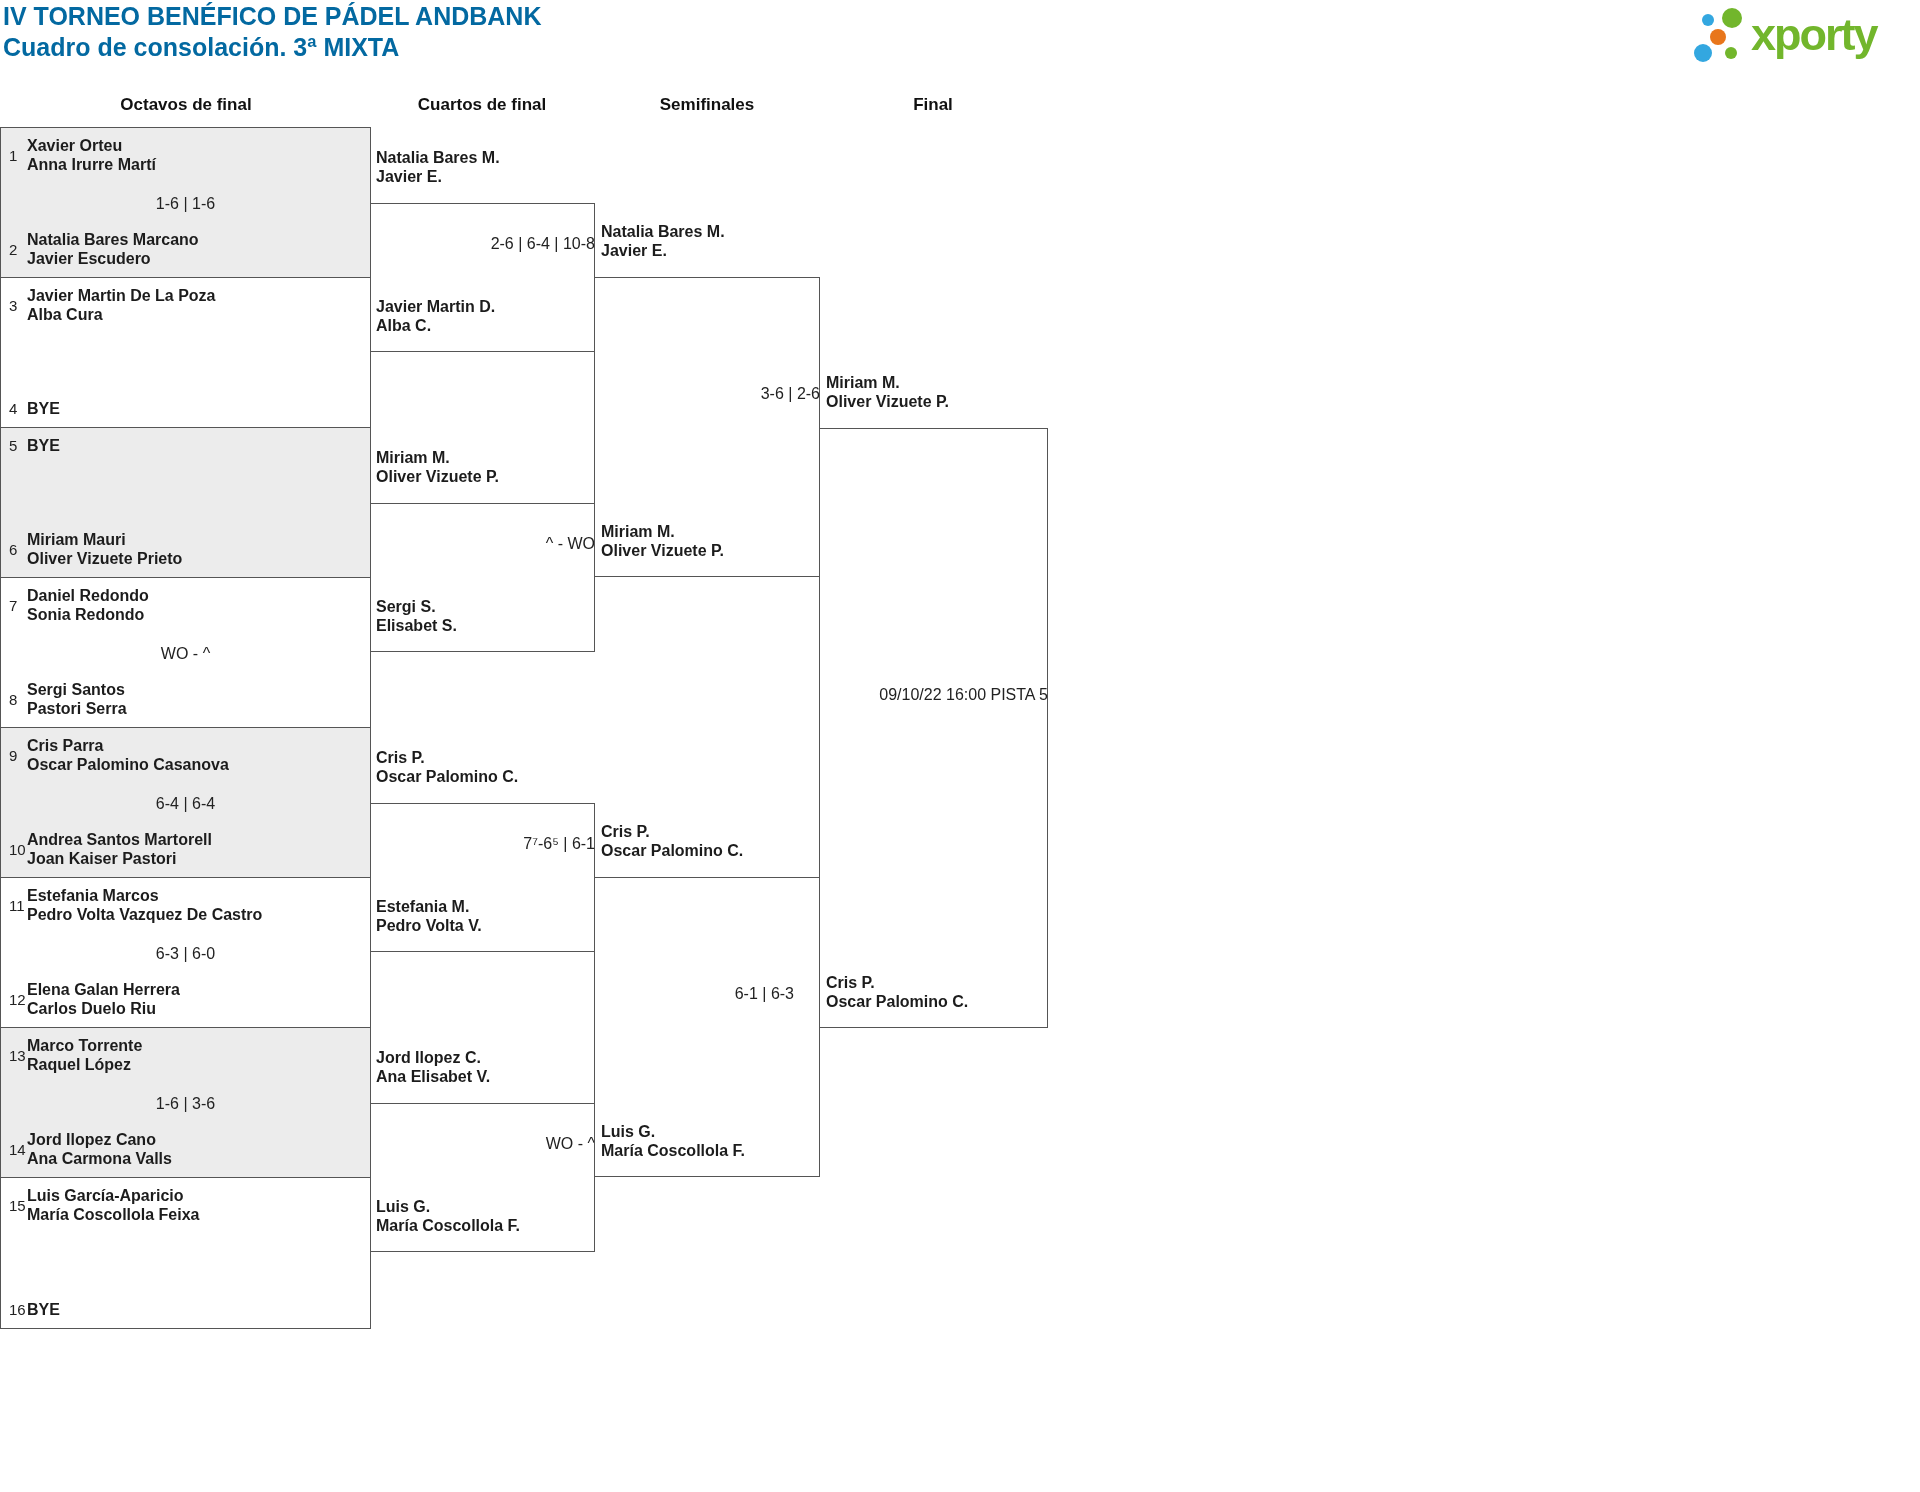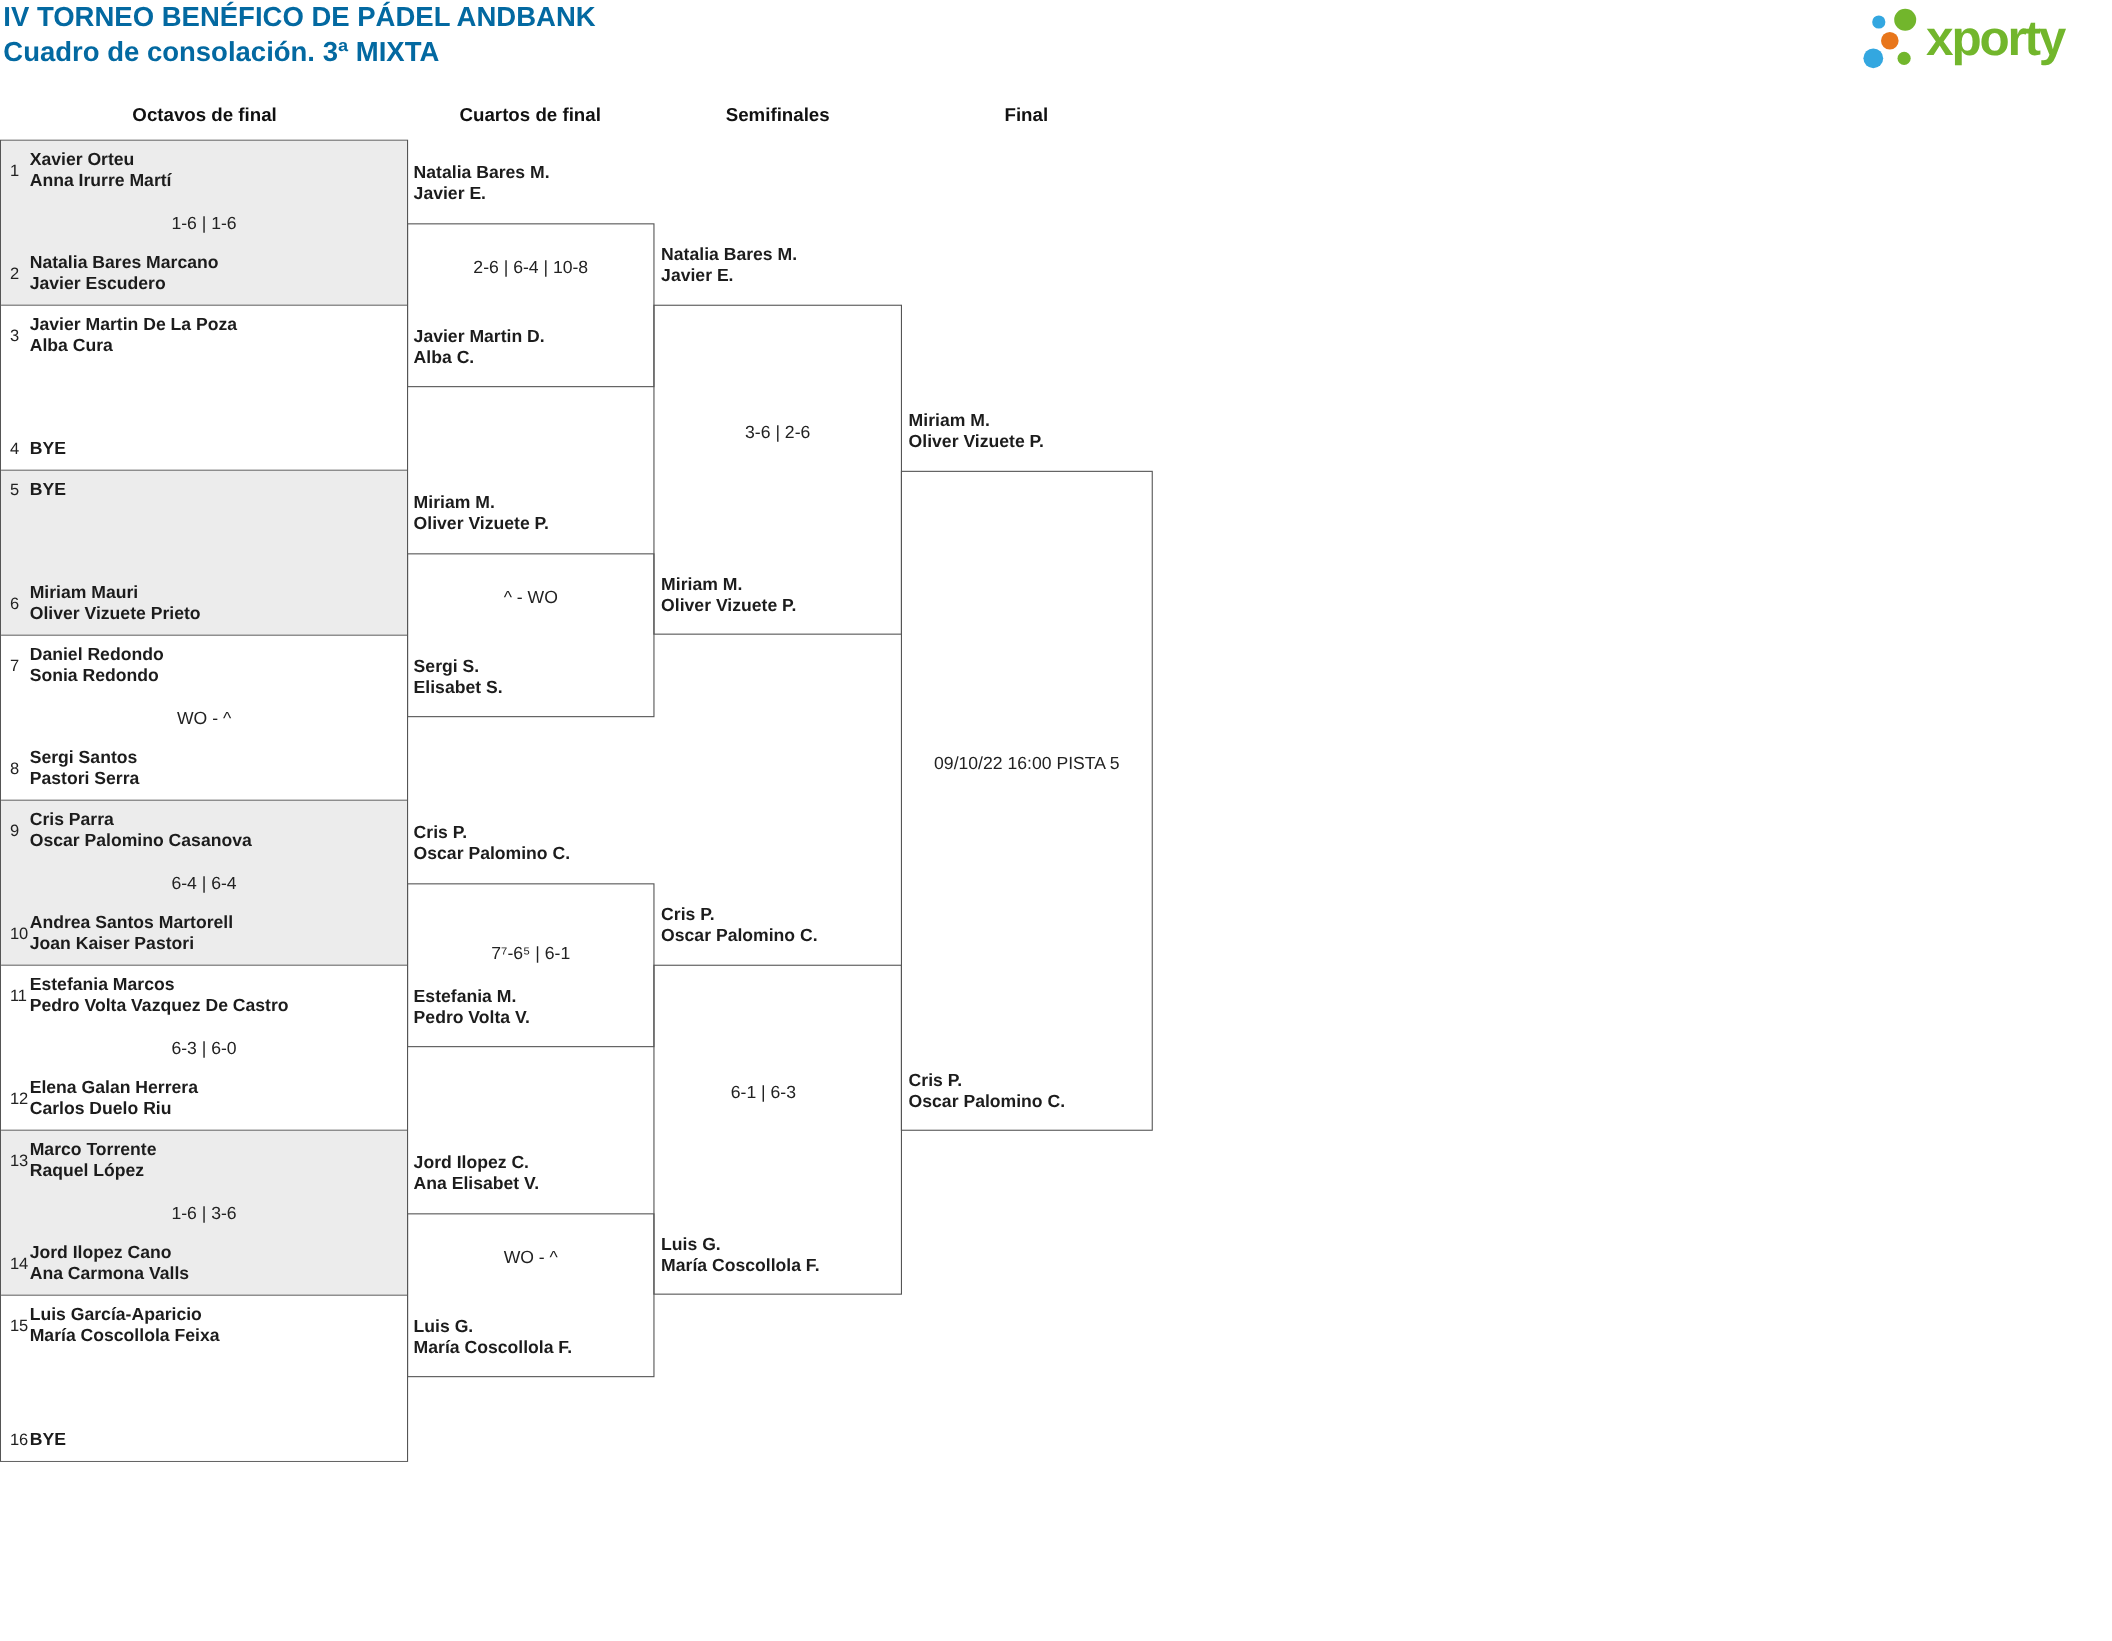--- a/index.html
+++ b/index.html
@@ -25,21 +25,21 @@
   .num{flex:0 0 18px;width:18px;font-size:15px;color:#222}
   .nm{min-width:0}
   .nm span{display:block;font-size:16px;line-height:19px;white-space:nowrap}
   .bold{font-weight:700}
   .normal{font-weight:700}
   .sc{position:absolute;left:0;right:0;top:66px;text-align:center;font-size:16px;line-height:19px;color:#222}
   
   .box{position:absolute;border:1px solid var(--border);box-sizing:border-box}
   .lbl{position:absolute;font-size:16px;line-height:19px}
   .lbl span{display:block;white-space:nowrap}
-  .rsc{position:absolute;text-align:center;font-size:16px;line-height:19px;color:#222}
+  .rsc{position:absolute;text-align:right;font-size:16px;line-height:19px;color:#222}
 </style>
 </head>
 <body>
 
 <div id="title">
   <div>IV TORNEO BENÉFICO DE PÁDEL ANDBANK</div>
   <div>Cuadro de consolación. 3ª MIXTA</div>
 </div>
 
 <div>
@@ -217,21 +217,21 @@
 <div class="rsc" style="left:370px;top:534px;width:225px">^ - WO</div>
 <div class="lbl normal" style="left:376px;top:597px">
     <span>Sergi S.</span>
     <span>Elisabet S.</span>
   </div>
 
 <div class="lbl bold" style="left:376px;top:748px">
     <span>Cris P.</span>
     <span>Oscar Palomino C.</span>
   </div>
-<div class="rsc" style="left:370px;top:858px;width:225px">7⁷-6⁵ | 6-1</div>
+<div class="rsc" style="left:370px;top:834px;width:225px">7⁷-6⁵ | 6-1</div>
 <div class="lbl normal" style="left:376px;top:897px">
     <span>Estefania M.</span>
     <span>Pedro Volta V.</span>
   </div>
 
 <div class="lbl normal" style="left:376px;top:1048px">
     <span>Jord Ilopez C.</span>
     <span>Ana Elisabet V.</span>
   </div>
 <div class="rsc" style="left:370px;top:1134px;width:225px">WO - ^</div>

